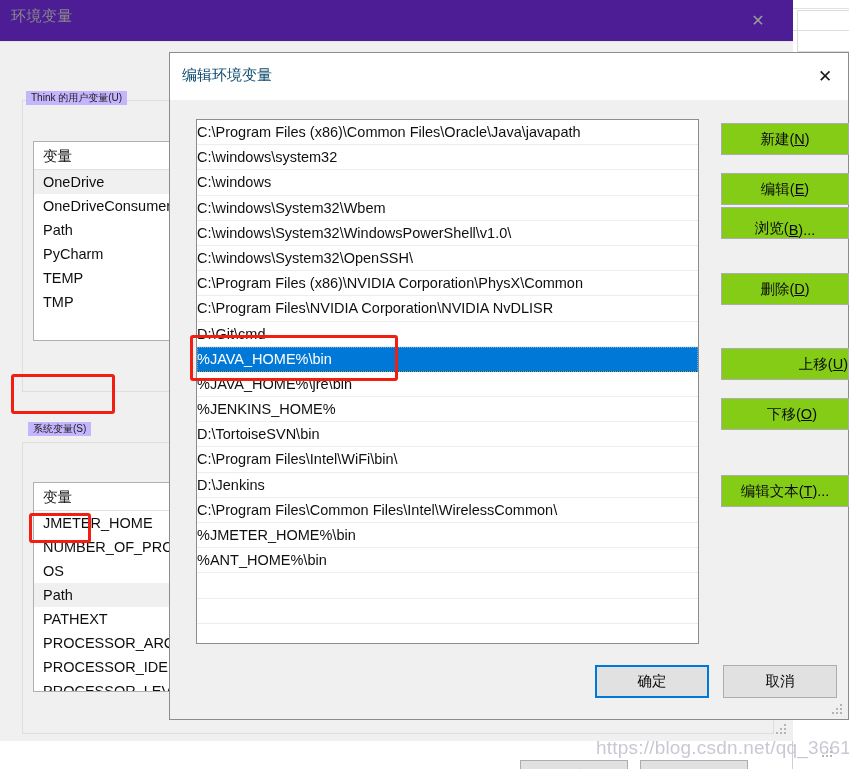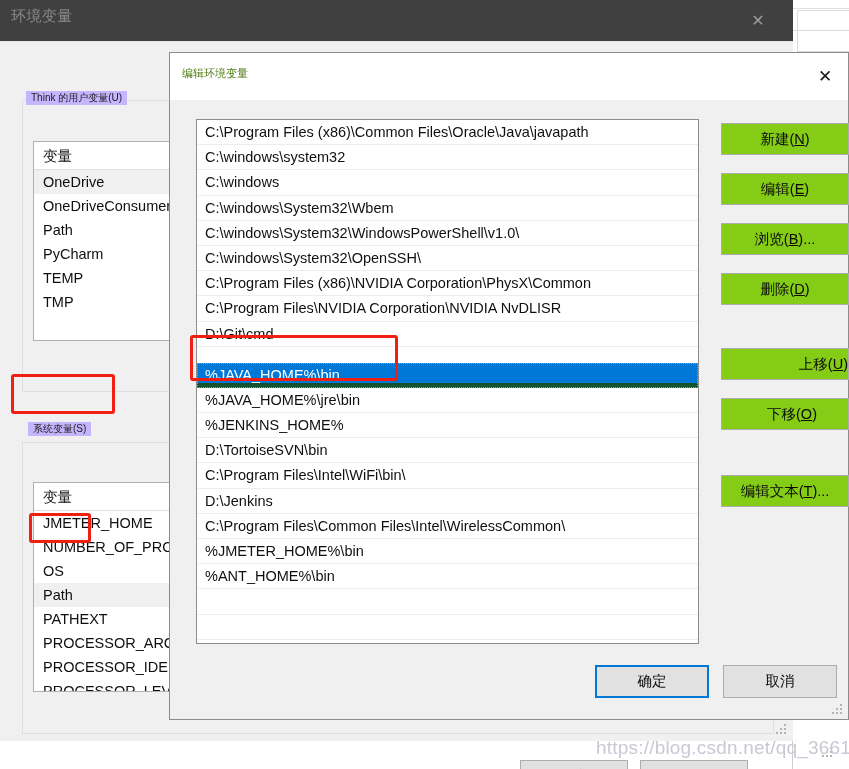--- a/index.html
+++ b/index.html
@@ -48,21 +48,21 @@
     left: 0px; top: 0px;
     width: 793px; height: 740px;
     background: #f0f0f0;
     border: 1px solid #9a9a9a;
     border-top: none; border-left: none;
     box-sizing: border-box;
   }
   .env-titlebar {
     position: absolute; left: 0; top: 0;
     width: 793px; height: 54px;
-    background: #404040;
+    background: #4c1d95;
   }
   .env-title {
     position: absolute; left: 11px; top: 7px;
     font-size: 15px;
     color: #8a8a8a;
     letter-spacing: 0.4px;
   }
   .env-close {
     position: absolute; right: 12px; top: 0px;
     width: 46px; height: 40px;
@@ -157,22 +157,22 @@
     box-sizing: border-box;
     box-shadow: 0 0 0 0 rgba(0,0,0,0);
   }
   .edit-titlebar {
     position: absolute; left: 0; top: 0;
     width: 678px; height: 47px;
     background: #ffffff;
   }
   .edit-title {
     position: absolute; left: 12px; top: 13px;
-    font-size: 11px;
-    color: #4d7c0f;
+    font-size: 15px;
+    color: #0c4a6e;
   }
   .edit-close {
     position: absolute; right: 0px; top: 0px;
     width: 46px; height: 46px;
     display: flex; align-items: center; justify-content: center;
     color: #1a1a1a;
     font-size: 17px;
     font-family: "DejaVu Sans", sans-serif;
   }
 
@@ -181,34 +181,33 @@
     left: 26px; top: 66px;
     width: 503px; height: 525px;
     background: #ffffff;
     border: 1px solid #8d8d8d;
     box-sizing: border-box;
     overflow: hidden;
   }
   .path-row {
     height: 25.2px;
     line-height: 25.2px;
-    padding-left: 8px;
+    padding-left: 0;
     font-size: 14.5px;
     color: #101010;
     white-space: nowrap;
     border-bottom: 1px solid #ededed;
     box-sizing: border-box;
   }
   .path-row.selected {
     background: #0078d7;
     color: #ffffff;
-    border-bottom: 5px solid #14532d;
+    border-bottom: 1px solid #14532d;
     outline: 1px dotted #6fa8d6;
     outline-offset: -1px;
-    margin-top: 16px;
   }
   .path-row.empty { color: transparent; }
 
   .side-btn {
     position: absolute;
     left: 551px;
     width: 128px; height: 32px;
     background: #84cc16;
     border: 1px solid #adadad;
     font-size: 14.5px;
@@ -372,21 +371,21 @@
   <div class="side-btn" style="top:70px;">
     <span>新建(</span>
       <u>N</u>
       <span>)</span>
   </div>
   <div class="side-btn" style="top:120px;">
     <span>编辑(</span>
       <u>E</u>
       <span>)</span>
   </div>
-  <div class="side-btn" style="top:170px;">
+  <div class="side-btn" style="top:154px;align-items:flex-end;">
     <span>浏览(</span>
       <u>B</u>
       <span>)...</span>
   </div>
   <div class="side-btn" style="top:220px;">
     <span>删除(</span>
       <u>D</u>
       <span>)</span>
   </div>
   <div class="side-btn" style="top:295px;justify-content:flex-end;">

